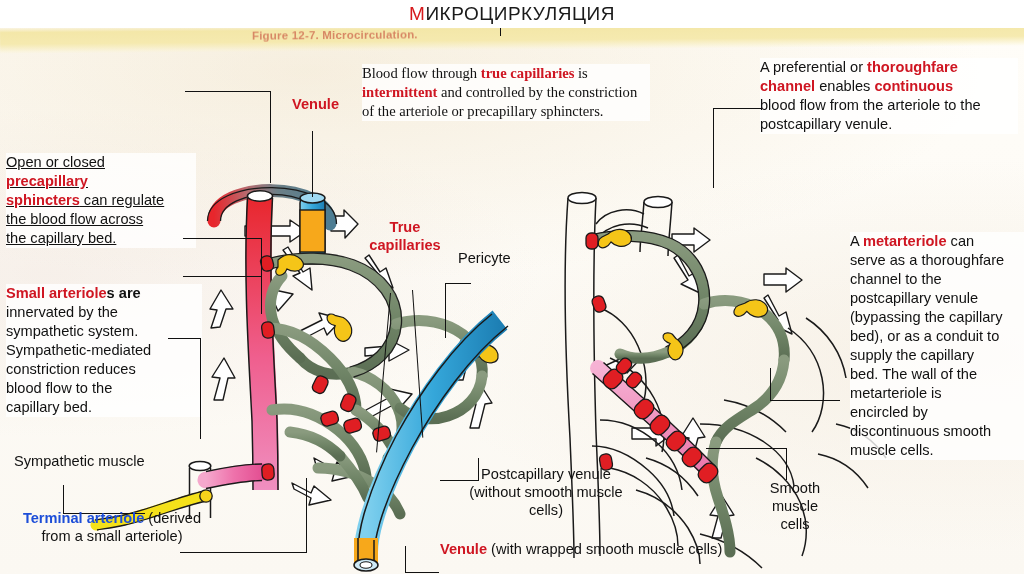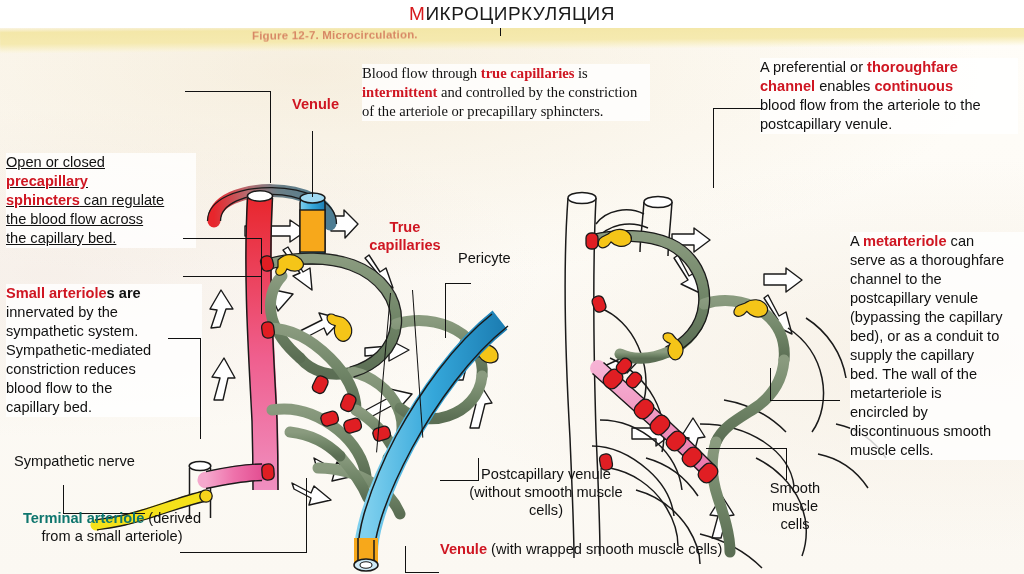--- a/index.html
+++ b/index.html
@@ -399,24 +399,24 @@
 
     <div class="lbl red" style="left:292px;top:68px;">Venule</div>
 
     <div class="lbl red c" style="left:355px;top:191px;width:100px;">
       <div>True</div>
       <div>capillaries</div>
     </div>
 
     <div class="lbl" style="left:458px;top:222px;">Pericyte</div>
 
-    <div class="lbl" style="left:14px;top:425px;">Sympathetic nerve</div>
+    <div class="lbl" style="left:14px;top:425px;">Sympathetic muscle</div>
 
     <div class="lbl c" style="left:6px;top:482px;width:212px;">
-      <div><span class="red" style="color:#0f766e;font-weight:bold;">Terminal arteriole</span><span> (derived</span></div>
+      <div><span class="red" style="color:#1d4ed8;font-weight:bold;">Terminal arteriole</span><span> (derived</span></div>
       <div>from a small arteriole)</div>
     </div>
 
     <div class="lbl c" style="left:437px;top:438px;width:218px;">
       <div class="red">Postcapillary venule</div>
       <div>(without smooth muscle</div>
       <div>cells)</div>
     </div>
 
     <div class="lbl" style="left:440px;top:513px;">

